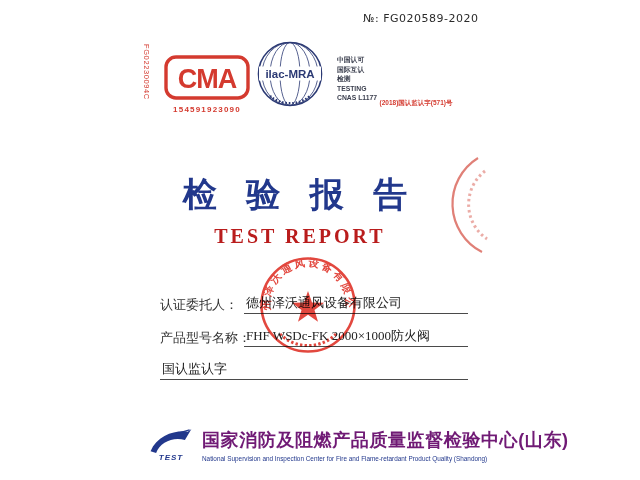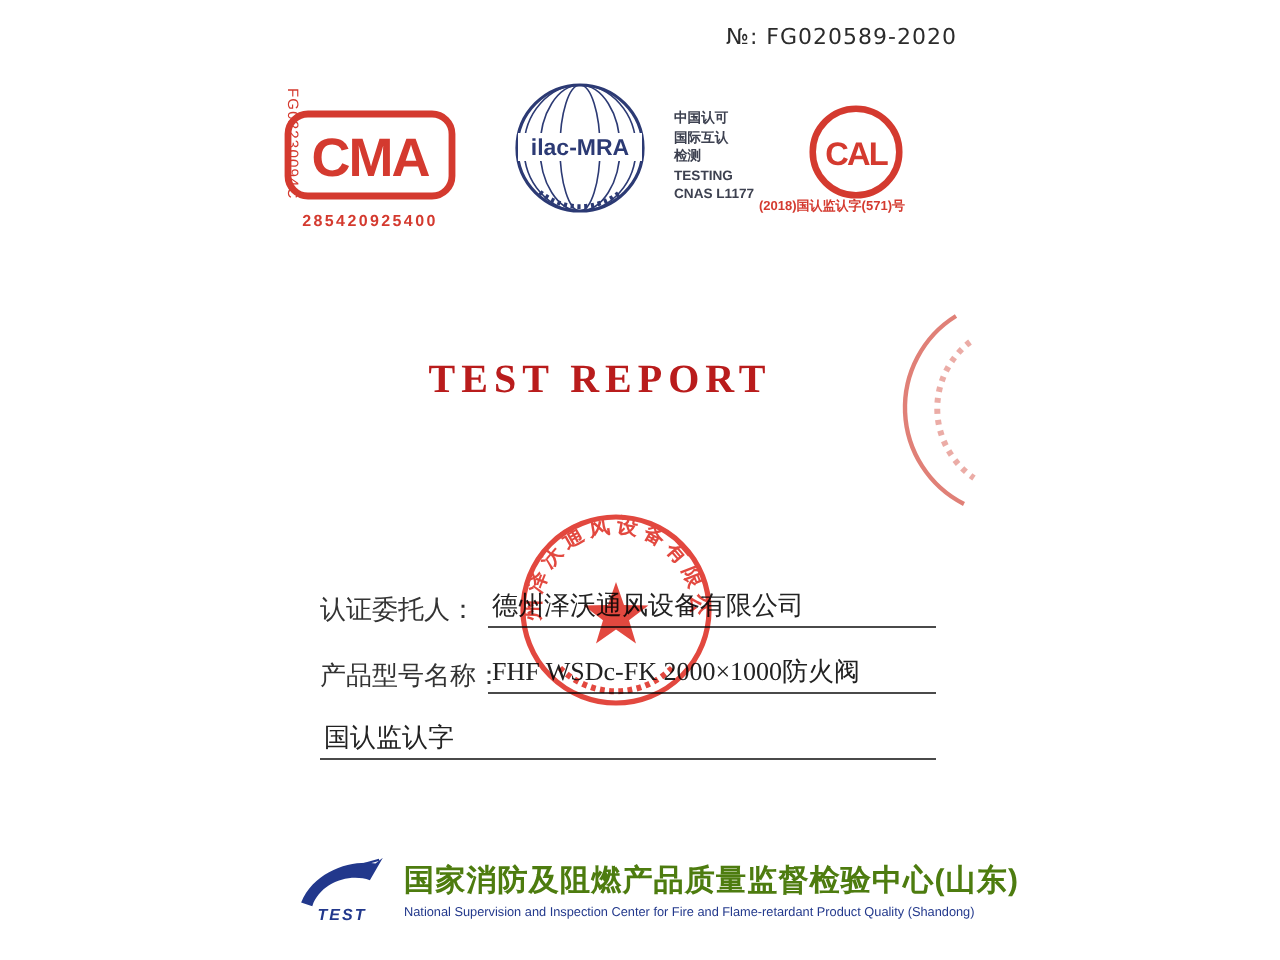--- a/index.html
+++ b/index.html
@@ -5,21 +5,21 @@
   html,body{margin:0;padding:0;background:#e8e8e8;}
   .page{position:relative;width:640px;height:480px;background:#ffffff;overflow:hidden;
         font-family:"Liberation Sans",sans-serif;color:#333;}
   
   .report-no{position:absolute;left:363px;top:12px;font-family:"DejaVu Sans",sans-serif;
              font-size:11px;color:#2b2b2b;letter-spacing:.5px;}
   
   .side-code{position:absolute;left:151px;top:44px;width:62px;height:10px;
              transform:rotate(90deg);transform-origin:left top;
              font-size:7.5px;color:#d43a2f;letter-spacing:.6px;white-space:nowrap;}
-  .cma-wrap{position:absolute;left:142px;top:55px;width:86px;text-align:center;}
+  .cma-wrap{position:absolute;left:164px;top:55px;width:86px;text-align:center;}
   .cma-number{font-size:8px;color:#d43a2f;letter-spacing:1.2px;font-weight:bold;margin-top:1px;}
   .ilac-wrap{position:absolute;left:256px;top:40px;}
   .cnas-wrap{position:absolute;left:277px;top:61px;}
   .cnas-caption{position:absolute;left:337px;top:55px;font-size:6.8px;line-height:9.6px;
                 color:#3d4150;font-weight:bold;}
   .cal-wrap{position:absolute;left:389px;top:51px;width:78px;text-align:center;}
   .cal-caption{position:absolute;left:368px;top:99px;width:96px;text-align:center;
                font-size:6.5px;color:#d43a2f;font-weight:bold;}
   
   .title-block{position:absolute;left:130px;top:172px;width:340px;text-align:center;}
@@ -36,42 +36,42 @@
   
   .seal{position:absolute;left:258px;top:255px;width:100px;height:100px;
         mix-blend-mode:multiply;opacity:.92;}
   .partial-stamp{position:absolute;left:445px;top:145px;width:70px;height:115px;
                  mix-blend-mode:multiply;opacity:.8;}
   
   .footer{position:absolute;left:148px;top:428px;width:350px;display:flex;align-items:center;gap:8px;}
   .footer-logo{display:flex;flex-direction:column;align-items:center;flex:0 0 46px;}
   .sdqi-text{font-size:8px;font-weight:bold;font-style:italic;color:#22388c;letter-spacing:1px;margin-top:-1px;}
   .footer-names{display:flex;flex-direction:column;}
-  .footer-zh{font-size:15px;font-weight:bold;color:#4d7c0f;letter-spacing:.6px;white-space:nowrap;}
+  .footer-zh{font-size:18px;font-weight:bold;color:#701a75;letter-spacing:.6px;white-space:nowrap;}
   .footer-en{font-size:6.4px;color:#22388c;margin-top:3px;white-space:nowrap;}
   svg text{font-family:"Liberation Sans",sans-serif;}
 </style>
 </head>
 <body>
 
 <div class="page">
 
   <div class="report-no">
     <span>№:</span>
     <span>FG020589-2020</span>
   </div>
 
   <div class="side-code">FG02230094C</div>
 
   <div class="cma-wrap">
     <svg width="86" height="45" viewBox="0 0 86 45">
       <rect x="2" y="2" width="82" height="41" rx="10" fill="none" stroke="#d43a2f" stroke-width="3.4"></rect>
       <text x="43" y="33" text-anchor="middle" font-size="27" font-weight="bold" fill="#d43a2f" letter-spacing="-1">CMA</text>
     </svg>
-    <div class="cma-number">285420925400</div>
+    <div class="cma-number">154591923090</div>
   </div>
 
   <div class="ilac-wrap">
     <svg width="68" height="68" viewBox="0 0 68 68">
       <circle cx="34" cy="34" r="31.5" fill="#fff" stroke="#2c3a74" stroke-width="1.6"></circle>
       <ellipse cx="34" cy="34" rx="10" ry="31.5" fill="none" stroke="#2c3a74" stroke-width=".8"></ellipse>
       <ellipse cx="34" cy="34" rx="20" ry="31.5" fill="none" stroke="#2c3a74" stroke-width=".8"></ellipse>
       <ellipse cx="34" cy="34" rx="28" ry="31.5" fill="none" stroke="#2c3a74" stroke-width=".8"></ellipse>
       <path d="M14,56 A31,31 0 0 0 54,56" fill="none" stroke="#2c3a74" stroke-width="2.4" stroke-dasharray="1.6,1.8"></path>
       <rect x="3" y="26.5" width="62" height="14" fill="#fff"></rect>
@@ -80,29 +80,24 @@
   </div>
 
   <div class="cnas-caption">
     <div>中国认可</div>
     <div>国际互认</div>
     <div>检测</div>
     <div>TESTING</div>
     <div>CNAS L1177</div>
   </div>
 
-  <div class="cal-wrap">
-    <svg width="50" height="50" viewBox="0 0 52 52">
-      <circle cx="26" cy="26" r="22.5" fill="none" stroke="#d43a2f" stroke-width="3.4"></circle>
-      <text x="26" y="33" text-anchor="middle" font-size="17" font-weight="bold" fill="#d43a2f" letter-spacing="-1">CAL</text>
-    </svg>
-  </div>
   <div class="cal-caption">(2018)国认监认字(571)号</div>
 
   <div class="title-block">
+    <div class="title-zh">检 验 报 告</div>
     <div class="title-en">TEST REPORT</div>
   </div>
 
   <svg class="partial-stamp" viewBox="0 0 70 115">
     <path d="M33,13 A54,54 0 0 0 37,107" fill="none" stroke="#d86055" stroke-width="2.2"></path>
     <path d="M40,26 A42,42 0 0 0 42,94" fill="none" stroke="#d86055" stroke-width="3" stroke-dasharray="2.5,3" opacity=".65"></path>
   </svg>
 
   <div class="fields">
     <div class="field-row">

